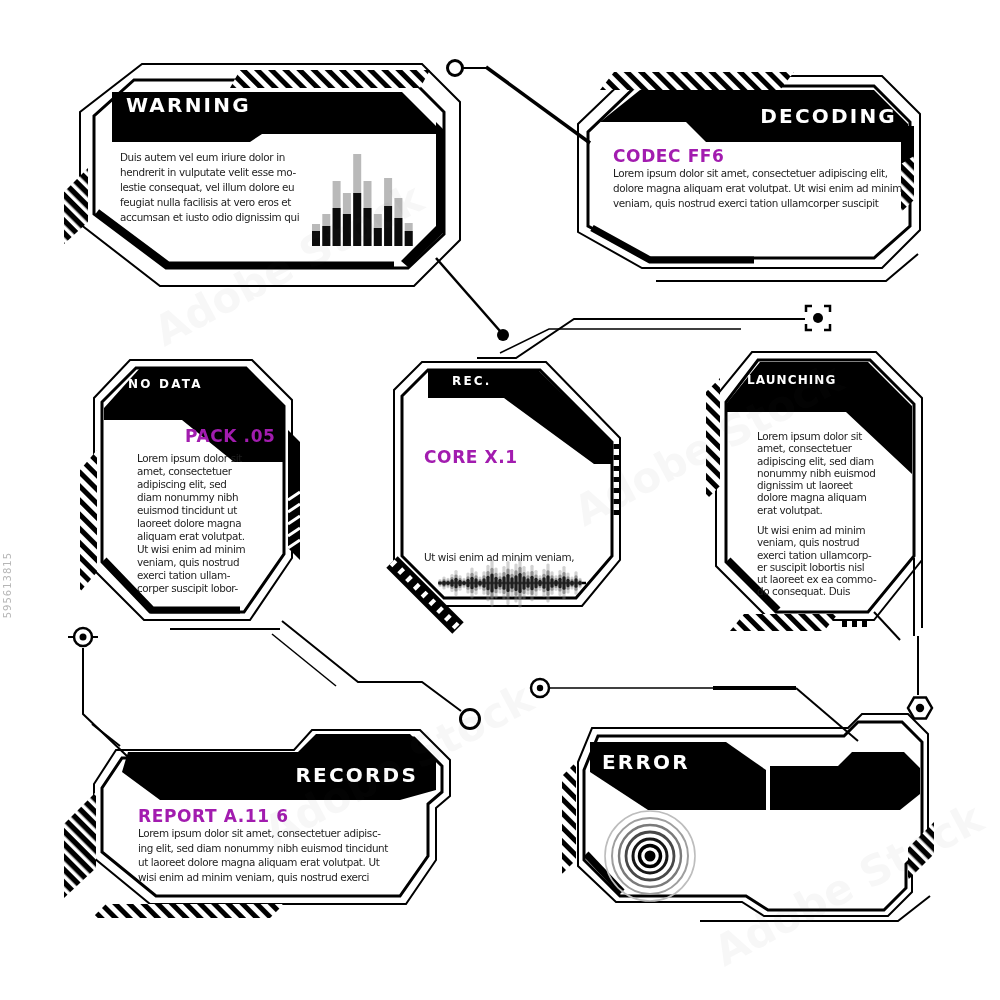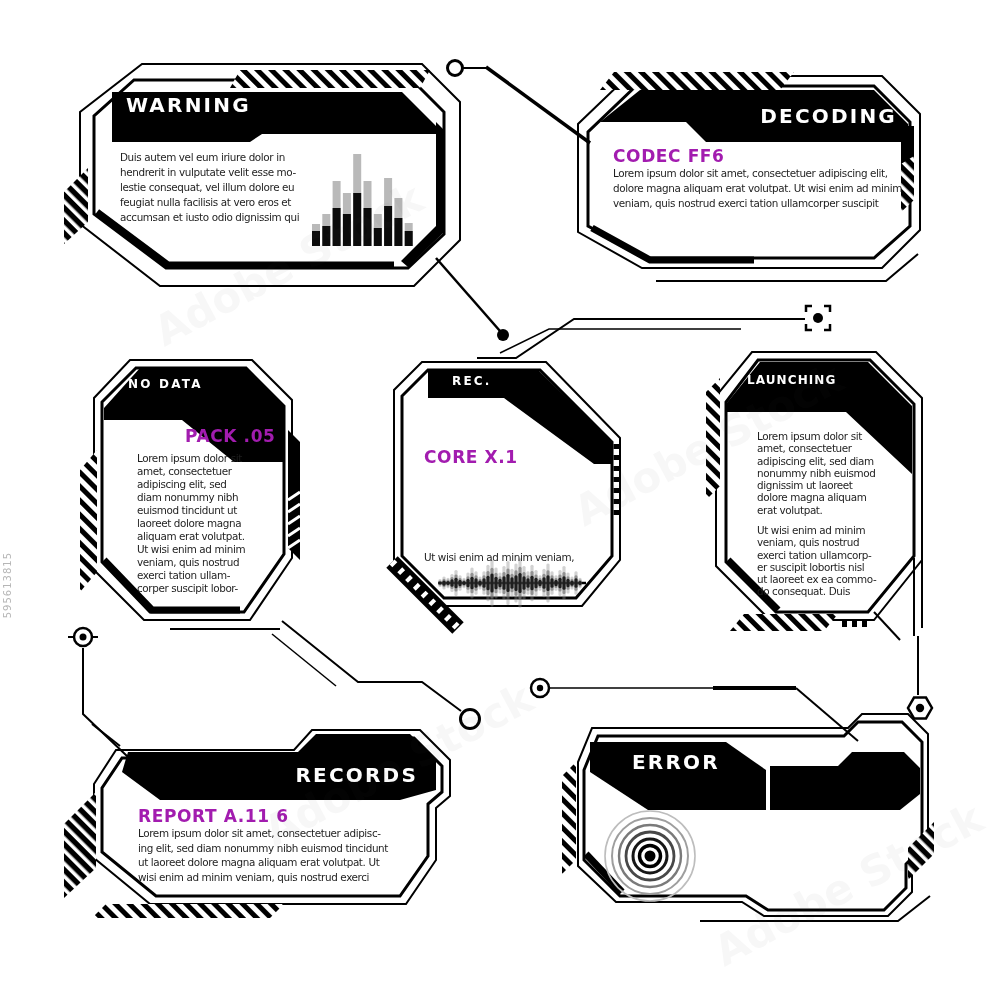--- a/index.html
+++ b/index.html
@@ -375,20 +375,20 @@
 
   <div class="txt title right" style="left:256px;top:763px;width:162px;">RECORDS</div>
   <div class="txt subtitle" style="left:138px;top:806px;">REPORT A.11 6</div>
   <div class="txt body lh145" style="left:138px;top:826px;width:305px;">
       <div>Lorem ipsum dolor sit amet, consectetuer adipisc-</div>
       <div>ing elit, sed diam nonummy nibh euismod tincidunt</div>
       <div>ut laoreet dolore magna aliquam erat volutpat. Ut</div>
       <div>wisi enim ad minim veniam, quis nostrud exerci</div>
     </div>
 
-  <div class="txt title" style="left:632px;top:750px;">ERROR</div>
+  <div class="txt title" style="left:602px;top:750px;">ERROR</div>
 
   <div class="ghost" style="left:140px;top:240px;">Adobe Stock</div>
   <div class="ghost" style="left:560px;top:420px;">Adobe Stock</div>
   <div class="ghost" style="left:250px;top:740px;">Adobe Stock</div>
   <div class="ghost" style="left:700px;top:860px;">Adobe Stock</div>
   <div class="stockid">595613815</div>
 </div>
 
 </body></html>

